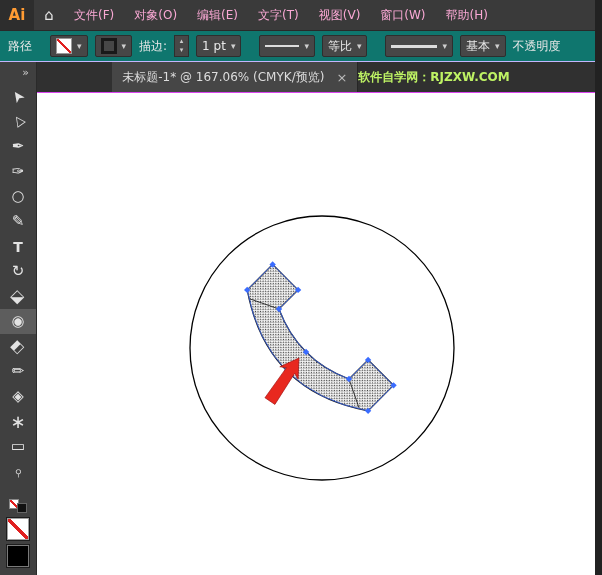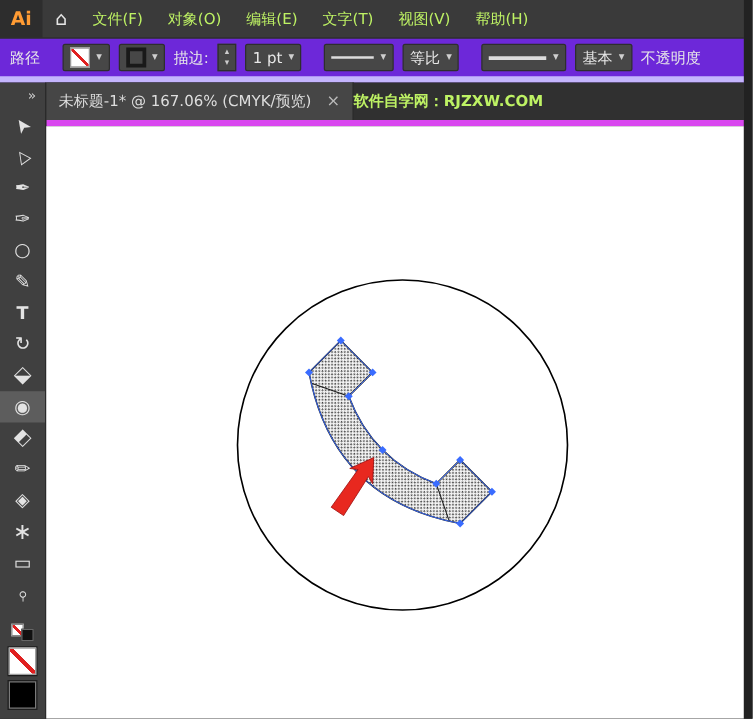--- a/index.html
+++ b/index.html
@@ -4,24 +4,24 @@
 <style>
   html,body{margin:0;padding:0;background:#222;}
   body{width:602px;height:575px;overflow:hidden;font-family:"DejaVu Sans","Liberation Sans",sans-serif;}
   .app{width:595px;height:575px;display:flex;flex-direction:column;background:#3a3a3a;}
 
   
   .menubar{height:30px;flex:0 0 30px;display:flex;align-items:center;background:#3a3a3a;border-bottom:1px solid #292929;}
   .logo{width:34px;height:30px;background:#2d2d2d;color:#ff9b33;font-weight:bold;font-size:15px;display:flex;align-items:center;justify-content:center;}
   .home{width:30px;text-align:center;color:#e6e6e6;font-size:15px;cursor:default;}
   .menus{display:flex;height:30px;}
-  .menu-item{padding:0 10px;color:#bef264;font-size:12px;line-height:30px;white-space:nowrap;cursor:default;}
+  .menu-item{padding:0 10px;color:#f9a8d4;font-size:12px;line-height:30px;white-space:nowrap;cursor:default;}
 
   
-  .controlbar{height:30px;flex:0 0 30px;background:#6d28d9;border-bottom:5px solid #c4b5fd;display:flex;align-items:center;gap:7px;padding:0 8px;color:#e8e8e8;font-size:12px;overflow:hidden;white-space:nowrap;}
+  .controlbar{height:30px;flex:0 0 30px;background:#0f766e;border-bottom:1px solid #c4b5fd;display:flex;align-items:center;gap:7px;padding:0 8px;color:#e8e8e8;font-size:12px;overflow:hidden;white-space:nowrap;}
   .cb-label{color:#e8e8e8;}
   .combo{height:20px;background:#474747;border:1px solid #2e2e2e;border-radius:2px;display:inline-flex;align-items:center;gap:5px;padding:0 5px;cursor:default;}
   .caret{font-size:9px;color:#cfcfcf;}
   .swatch-none{width:14px;height:14px;background-color:#fff;background-image:linear-gradient(to top right,transparent 43%,#e02020 43%,#e02020 57%,transparent 57%);border:1px solid #999;}
   .swatch-stroke-mini{width:10px;height:10px;background:#474747;border:3px solid #191919;}
   .stepper{display:flex;flex-direction:column;width:13px;height:20px;background:#474747;border:1px solid #2e2e2e;font-size:7px;line-height:9px;align-items:center;justify-content:center;color:#ccc;}
   .line-glyph{width:34px;height:2px;background:#dcdcdc;}
   .line-glyph.long{width:46px;height:3px;}
   .gap{width:4px;}
 
@@ -33,21 +33,21 @@
   .tool.selected{background:#5d5d5d;}
   .tg{display:inline-block;line-height:1;}
   .swatch-stack{position:absolute;left:0;bottom:8px;width:36px;display:flex;flex-direction:column;align-items:center;gap:5px;}
   .mini-defaults{position:relative;width:18px;height:14px;}
   .mini-fill{position:absolute;left:0;top:0;width:8px;height:8px;background-color:#fff;background-image:linear-gradient(to top right,transparent 40%,#e02020 40%,#e02020 60%,transparent 60%);border:1px solid #888;}
   .mini-stroke{position:absolute;right:0;bottom:0;width:8px;height:8px;background:#111;border:1px solid #666;}
   .fill-big{width:20px;height:20px;background-color:#fff;background-image:linear-gradient(to top right,transparent 44%,#e02020 44%,#e02020 56%,transparent 56%);border:1px solid #a0a0a0;box-shadow:0 0 0 1px #1d1d1d;}
   .stroke-big{width:20px;height:20px;background:#000;border:1px solid #7a7a7a;box-shadow:0 0 0 1px #1d1d1d;}
 
   .content{flex:1;min-width:0;display:flex;flex-direction:column;}
-  .tabbar{height:30px;flex:0 0 30px;background:#303030;display:flex;align-items:center;justify-content:flex-start;border-bottom:5px solid #d946ef;}
+  .tabbar{height:30px;flex:0 0 30px;background:#303030;display:flex;align-items:center;justify-content:center;border-bottom:1px solid #d946ef;}
   .tab{height:30px;background:#464646;display:flex;align-items:center;padding:0 10px;gap:12px;color:#ddd;font-size:12px;border-right:1px solid #262626;white-space:nowrap;cursor:default;}
   .tab-close{color:#bbb;font-size:13px;cursor:default;}
   .watermark{color:#bef264;font-weight:bold;font-size:12px;padding-right:10px;white-space:nowrap;}
 
   .canvas{flex:1;background:#fff;position:relative;overflow:hidden;}
   svg.art{position:absolute;left:0;top:0;}
 </style>
 </head>
 <body>
 
@@ -55,20 +55,21 @@
 
   <header class="menubar">
     <div class="logo">Ai</div>
     <div class="home">⌂</div>
     <nav class="menus">
       <div class="menu-item">文件(F)</div>
         <div class="menu-item">对象(O)</div>
         <div class="menu-item">编辑(E)</div>
         <div class="menu-item">文字(T)</div>
         <div class="menu-item">视图(V)</div>
+        <div class="menu-item">窗口(W)</div>
         <div class="menu-item">帮助(H)</div>
     </nav>
   </header>
 
   <div class="controlbar">
     <span class="cb-label">路径</span>
     <span class="gap"></span>
     <div class="combo">
       <span class="swatch-none"></span>
       <span class="caret">▾</span>

